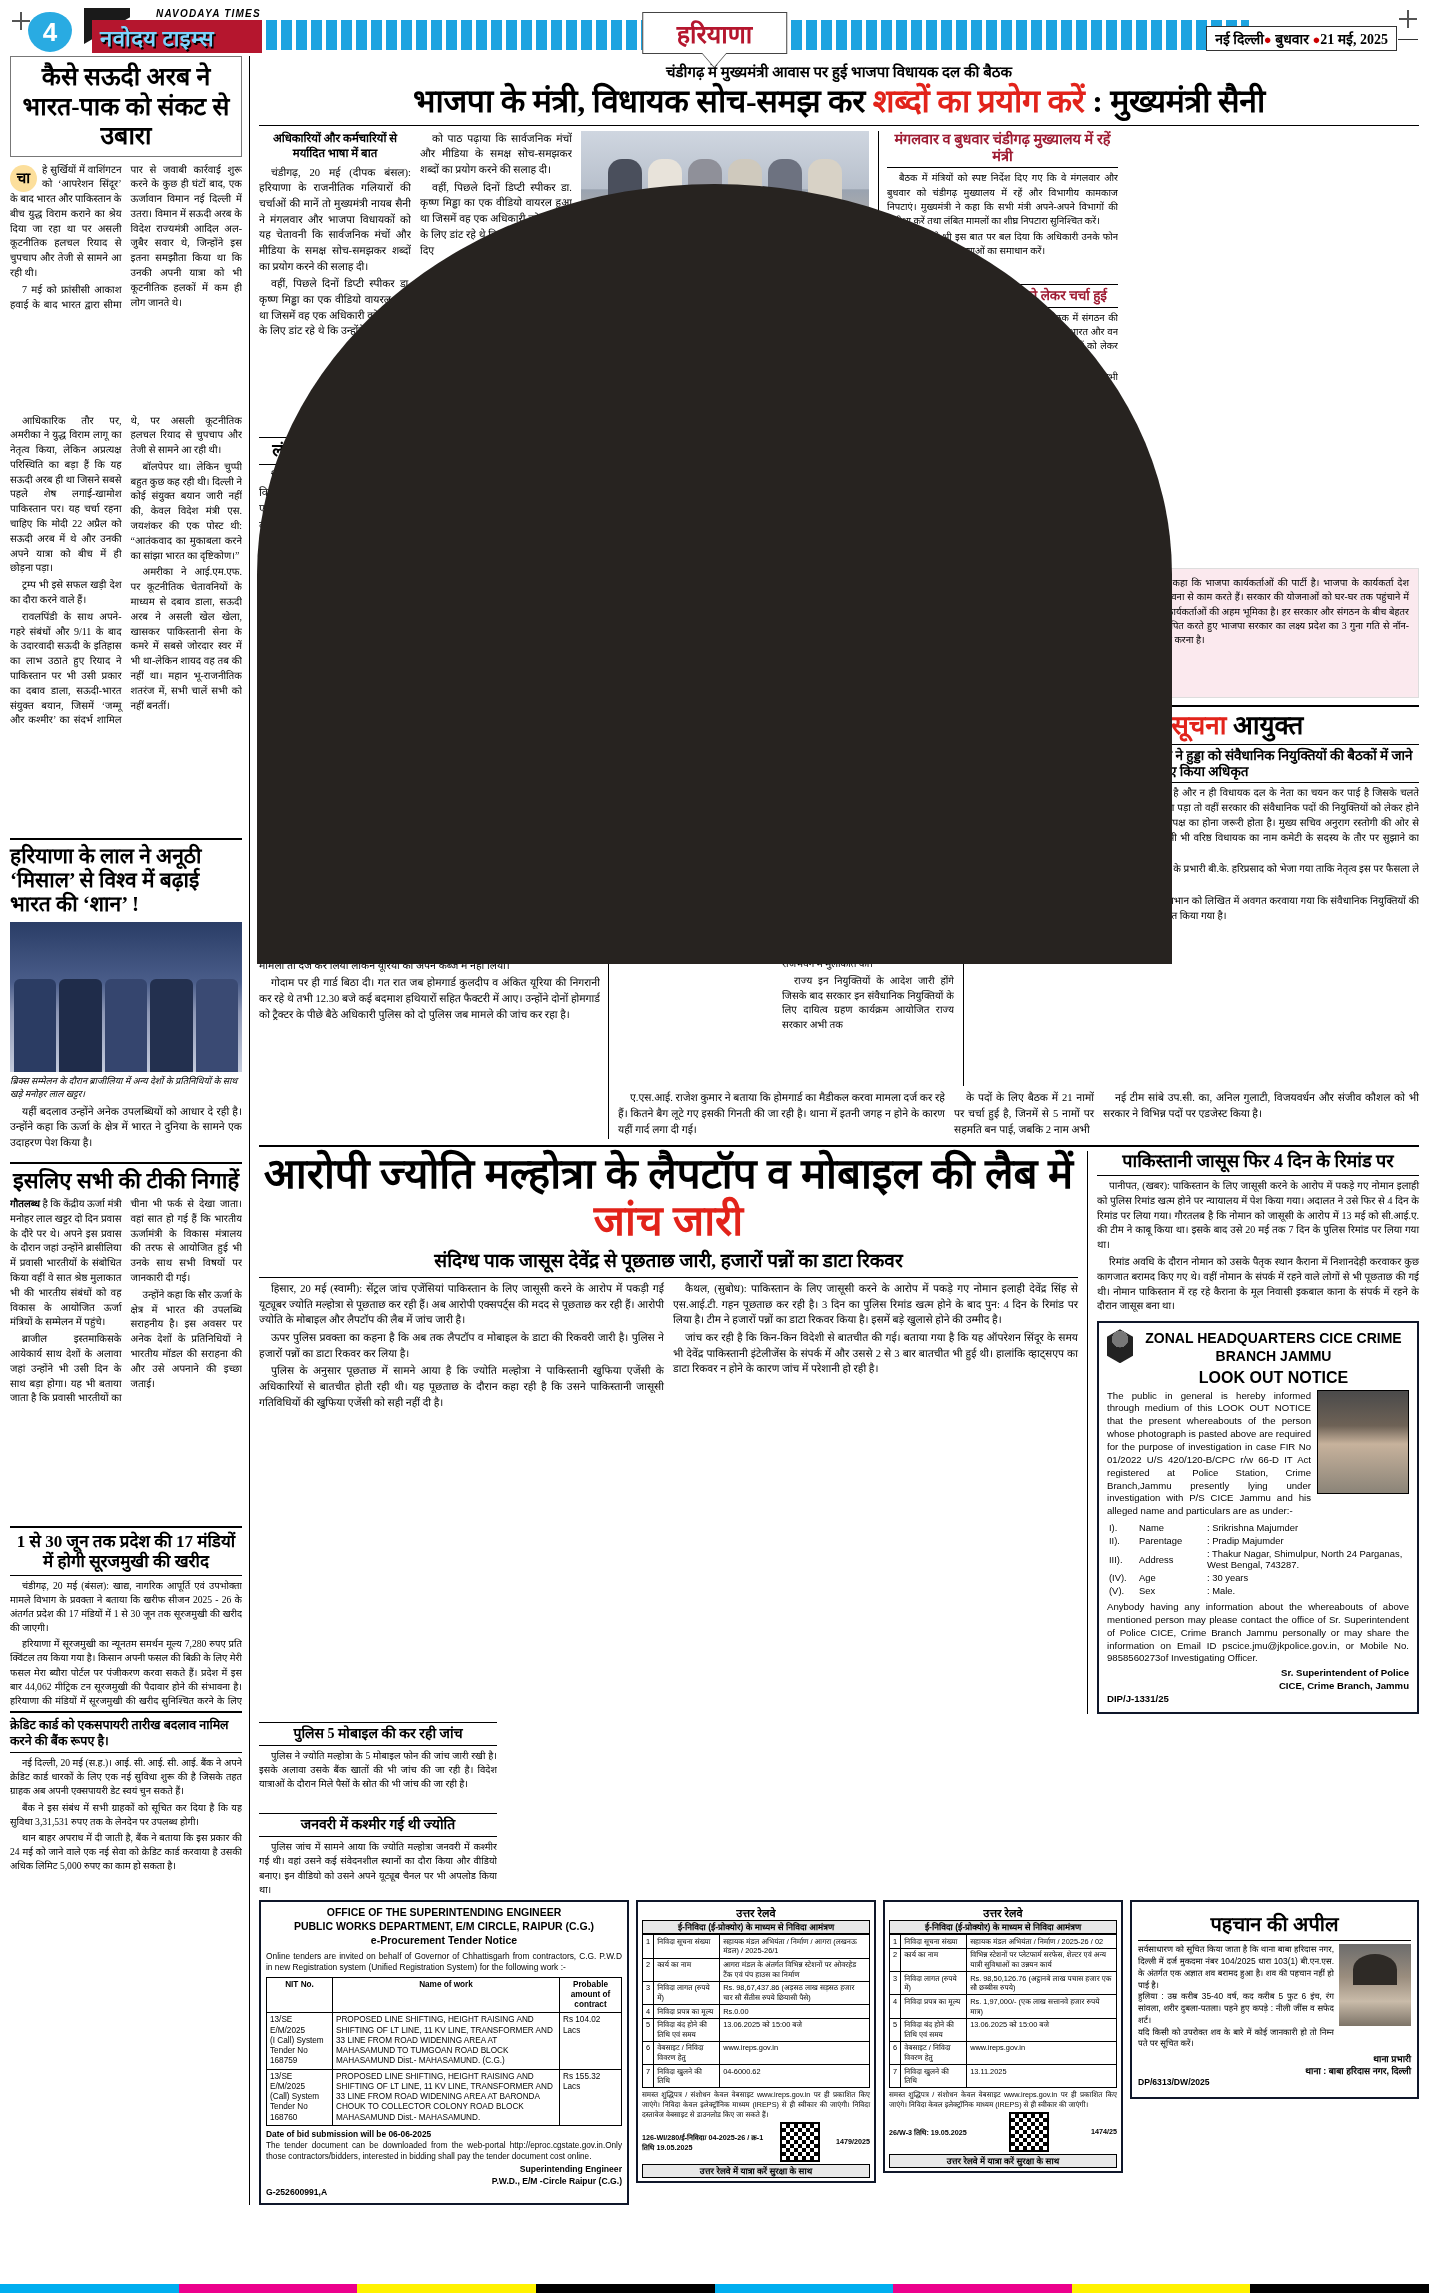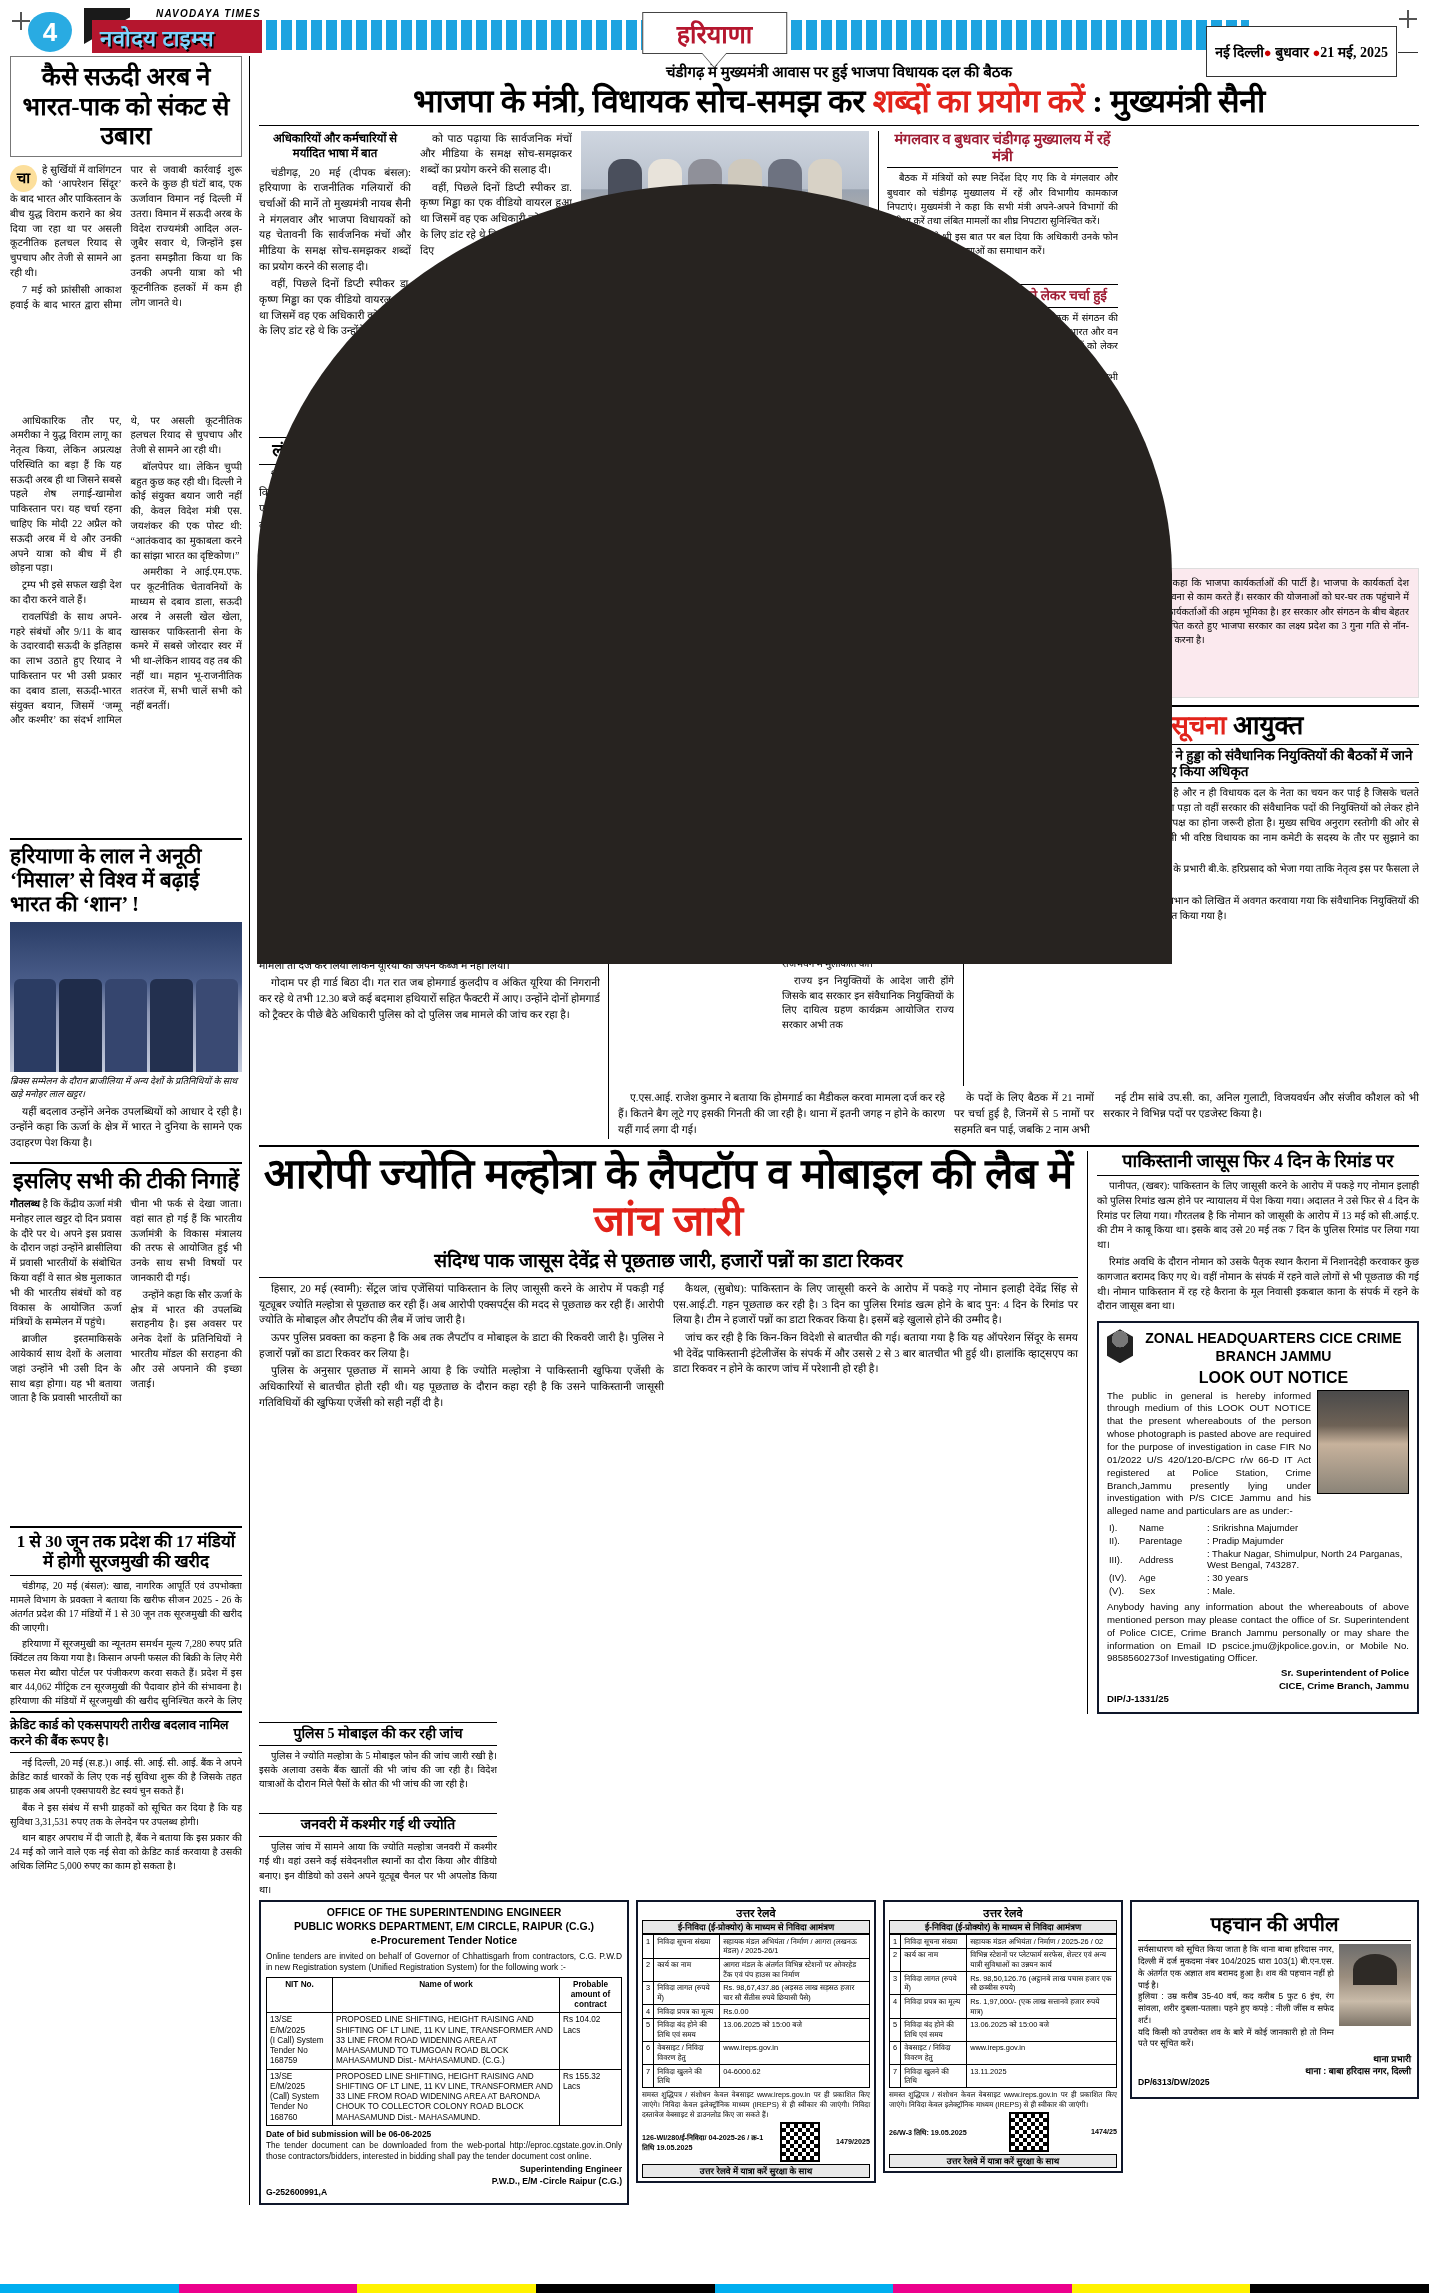--- a/index.html
+++ b/index.html
@@ -48,21 +48,21 @@
     background:#fff; border:1.4px solid #444; padding:3px 34px; z-index:3;
   }
   .section-tag b { color:#b5162e; font-size:25px; font-weight:bold; }
   .section-tag:after {
     content:""; position:absolute; left:50%; margin-left:-12px; bottom:-14px;
     border-left:12px solid transparent; border-right:12px solid transparent;
     border-top:14px solid #fff; filter: drop-shadow(0 1.5px 0 #444);
   }
   .dateline {
     position:absolute; right:22px; top:26px; border:1.3px solid #333;
-    background:#fff; padding:15px 8px; font-size:14px; font-weight:bold; z-index:3;
+    background:#fff; padding:2px 8px; font-size:14px; font-weight:bold; z-index:3;
     white-space:nowrap;
   }
   .dateline .dot { color:#c00; font-size:13px; }
   .dateline:after{ content:""; position:absolute; right:-22px; top:50%; width:20px; height:1.4px; background:#333;}
   .red { color:#e2231a; }
   .body-txt { font-size:10.6px; line-height:1.48; text-align:justify; }
   .body-txt p { text-indent: 12px; margin-bottom:2px; }
   .photo { background:#c8c8c8; position:relative; overflow:hidden; }
   .cap { font-size:9.2px; font-style:italic; padding-top:2px; }
   hr.th { border:0; border-top:2px solid #000; margin:4px 0; }

